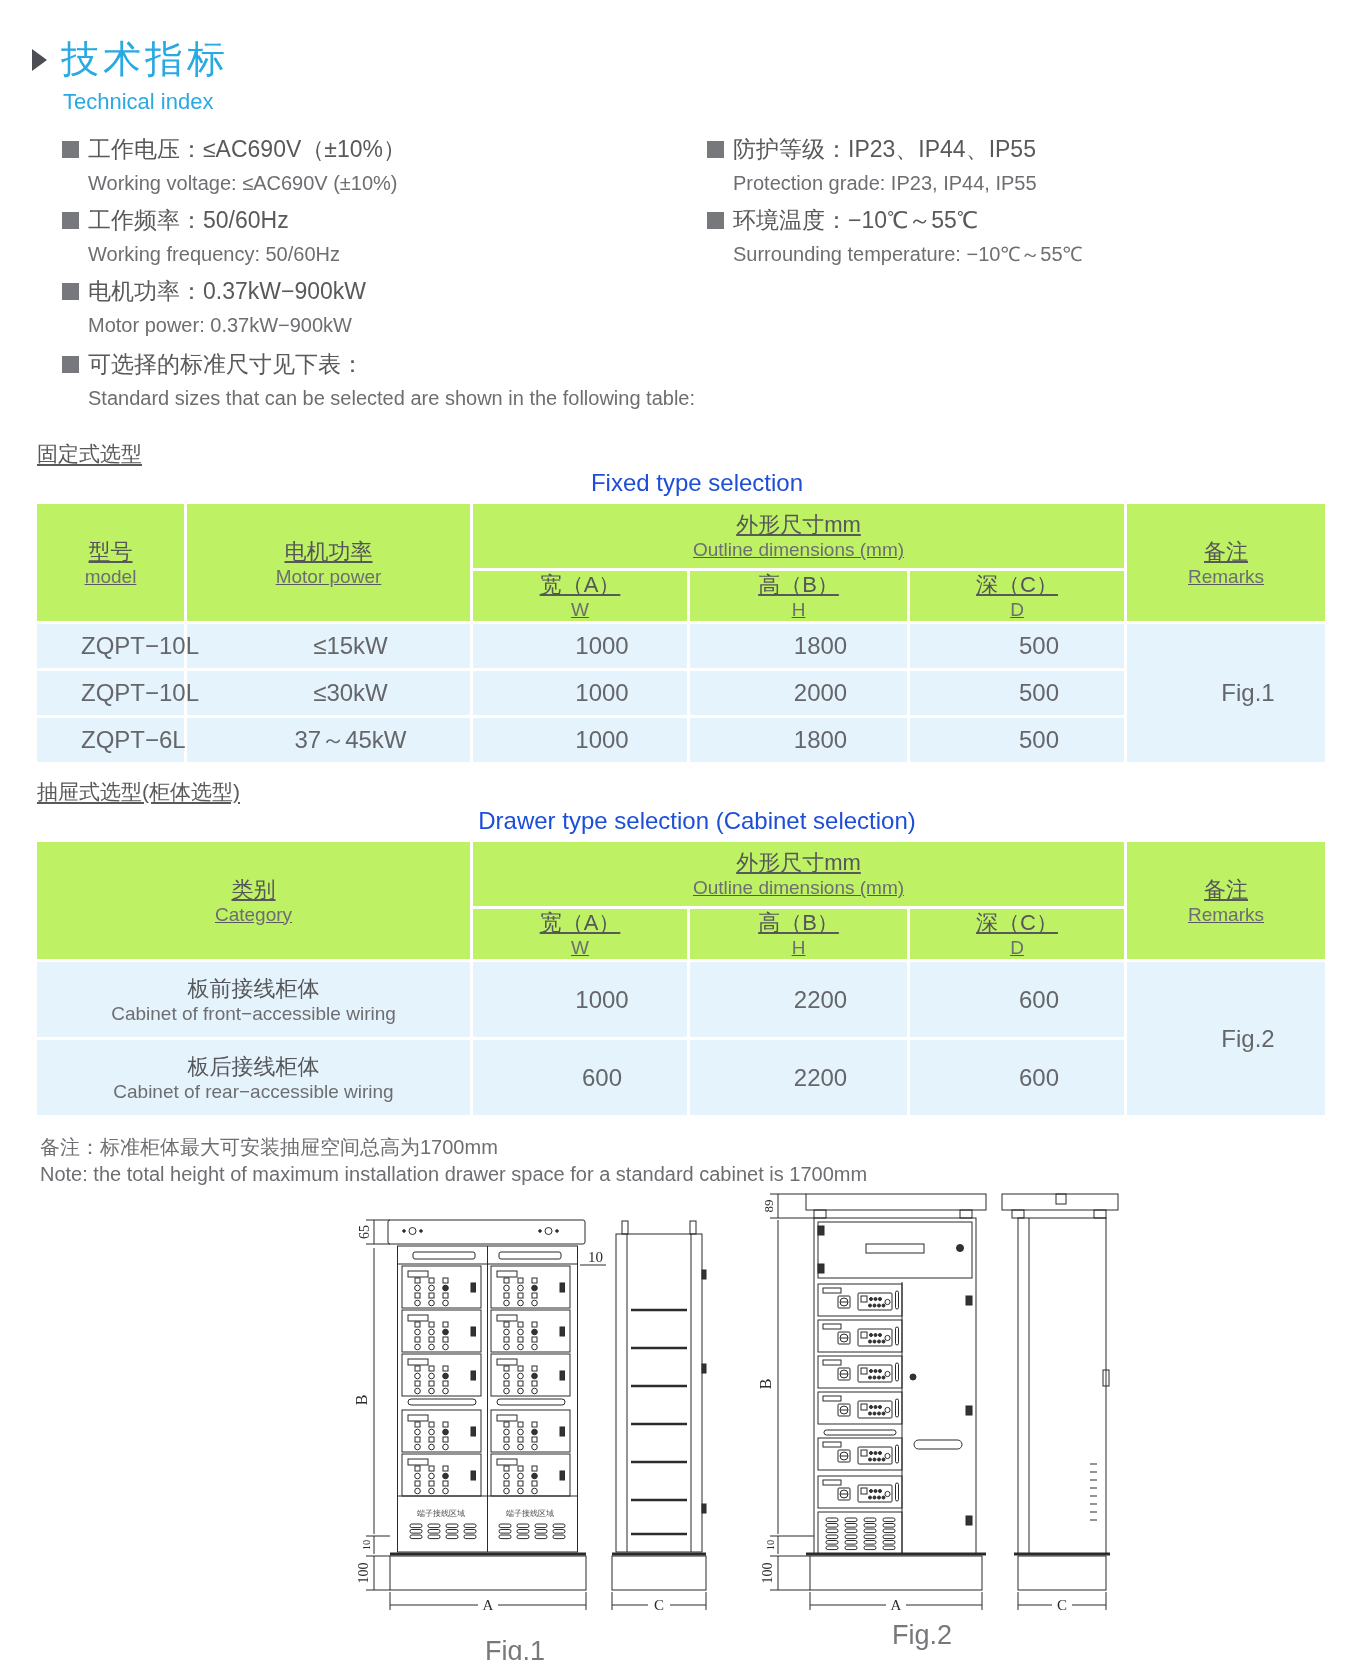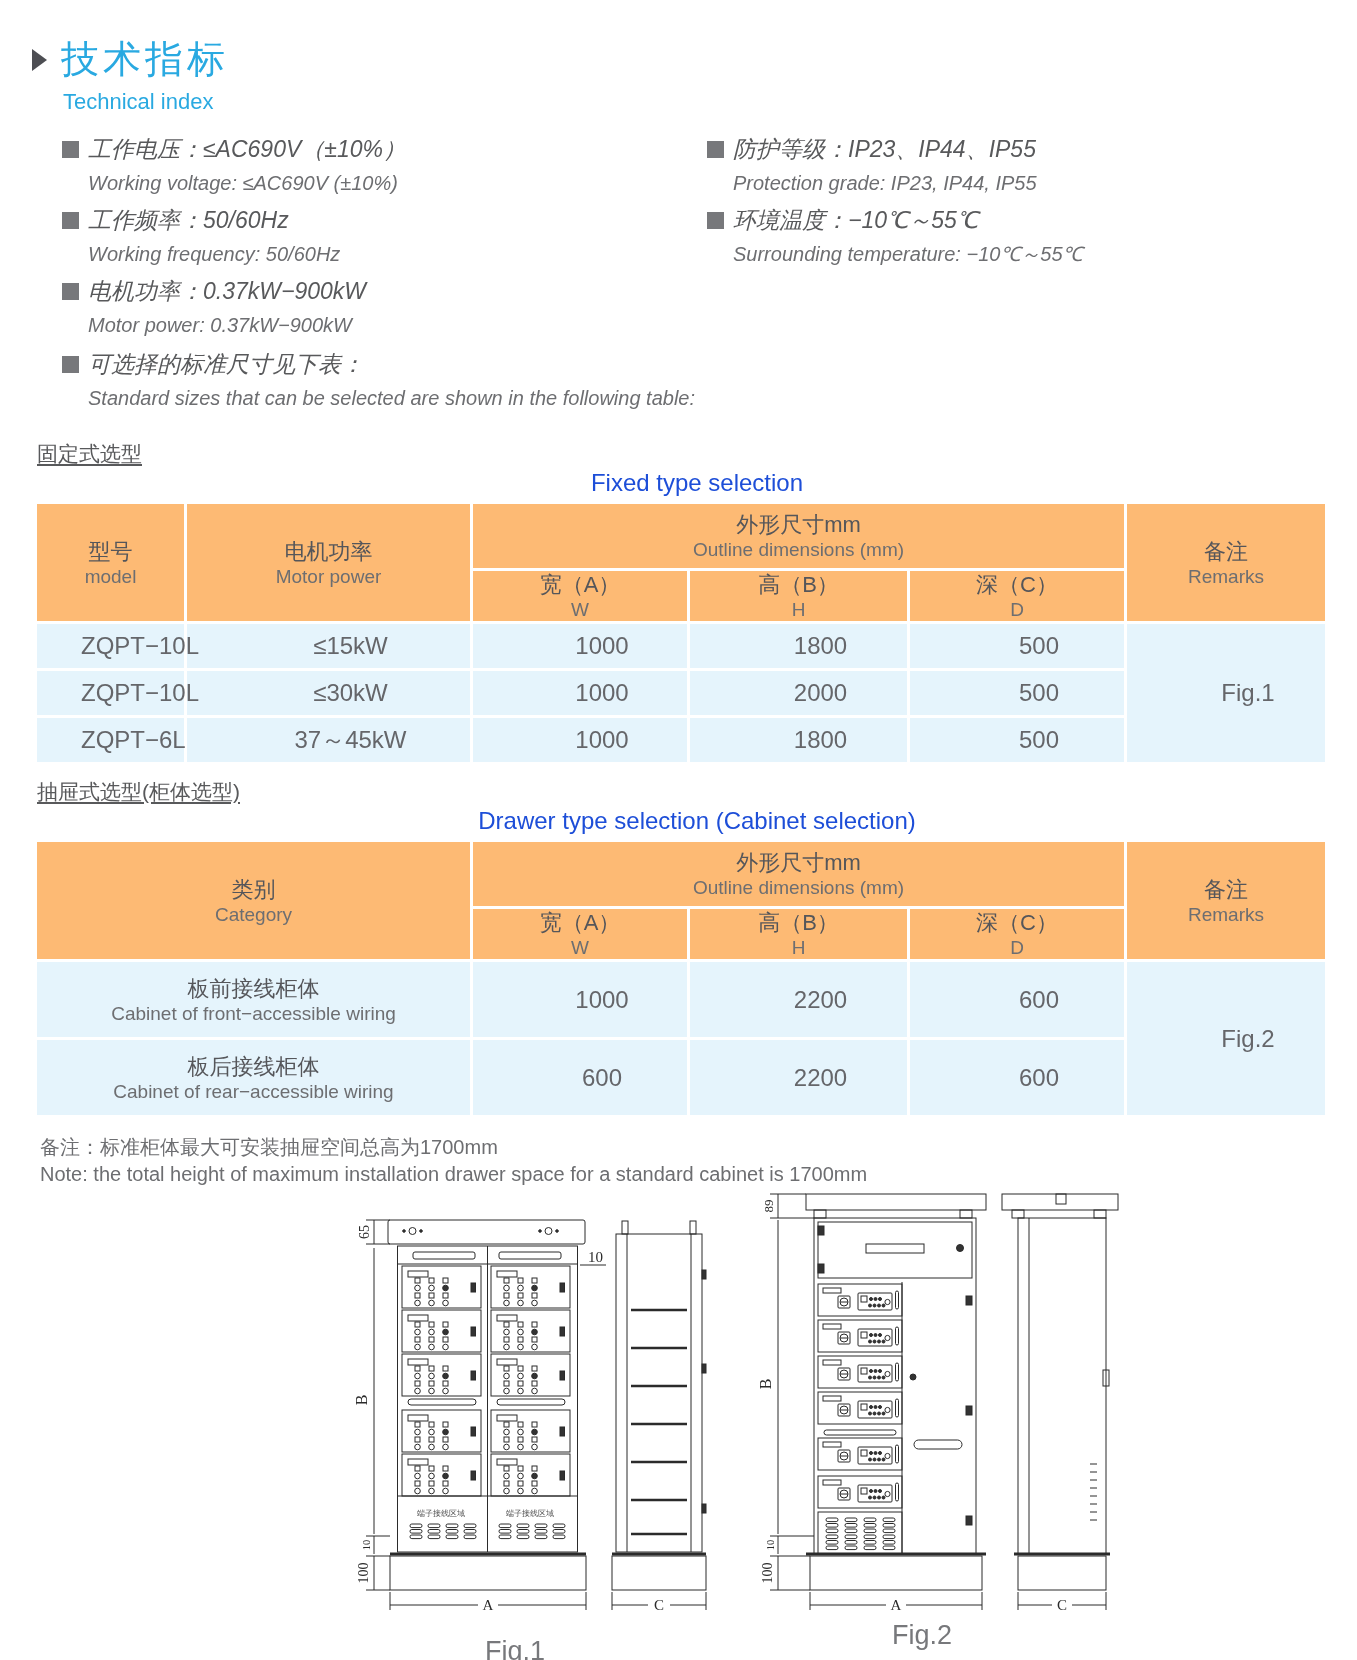--- a/index.html
+++ b/index.html
@@ -8,38 +8,38 @@
   .page { position:relative; width:1357px; height:1660px; background:#fff; overflow:hidden; }
 
   
   .hdr { margin:34px 0 0 32px; }
   .hdr-row { display:flex; align-items:center; }
   .tri { width:0; height:0; border-left:15px solid #4d4e53; border-top:11px solid transparent; border-bottom:11px solid transparent; margin-right:14px; }
   .title-zh { font-size:38px; color:#29A9E1; font-weight:400; letter-spacing:4px; }
   .title-en { margin-left:31px; margin-top:4px; font-size:22px; color:#29A9E1; font-weight:400; }
 
   
-  .specs { margin:20px 4px 0 62px; display:grid; grid-template-columns:645px auto; column-gap:0;font-style:italic; }
+  .specs { margin:20px 4px 0 62px; display:grid; grid-template-columns:645px auto; column-gap:0; }
   .spec-item { margin-bottom:11px; }
   .spec-zh { display:flex; align-items:center; font-size:23px; color:#58595B; line-height:28px; margin-bottom:9px; }
   .bullet { display:inline-block; width:17px; height:17px; background:#77787B; margin-right:9px; flex:0 0 auto; }
   .spec-en { margin-left:26px; font-size:20px; color:#6D6E71; line-height:23px; }
   .spec-item.last { margin-top:13px; }
 
   
   .sec { margin-left:37px; }
   .sec-zh { font-size:21px; color:#58595B; text-decoration:underline; text-underline-offset:3px; line-height:26px; }
   .sec-en { font-size:24px; color:#1d4ed8; line-height:25px; margin-top:3px;text-align:center; }
   .sec1 { margin-top:20px; }
   .sec2 { margin-top:14px; }
 
   
   table.tbl { border-collapse:separate; border-spacing:3px; table-layout:fixed; width:1279px; margin:6px 0 0 34px; }
   .tbl th, .tbl td { text-align:center; vertical-align:middle; font-weight:400; }
-  .tbl th { background:#fdba74; }
+  .tbl th { background:#bef264;text-decoration:underline; }
   .tbl td { background:#E5F4FC; }
   .zh1 { display:block; font-size:22px; color:#55565A; line-height:27px; }
   .en1 { display:block; font-size:19px; color:#6D6E71; line-height:23px; }
   .val { font-size:24px; color:#65666A;padding-left:44px; }
   tr.hr1 { height:64px; } tr.hr2 { height:36px; }
   tr.dr  { height:44px; } tr.dr2 { height:75px; }
 
   
   .note { margin:16px 0 0 40px; }
   .note-zh { font-size:20px; color:#6D6E71; line-height:27px; }

